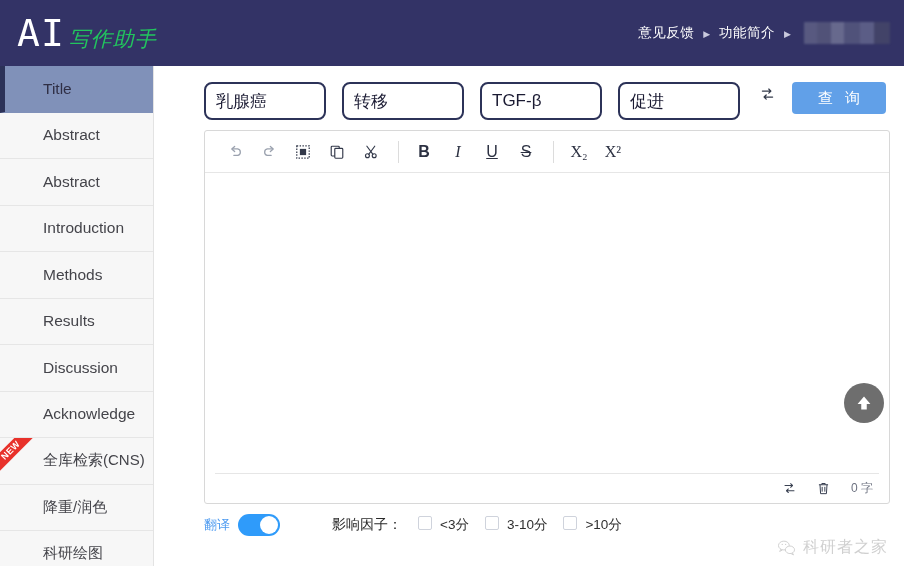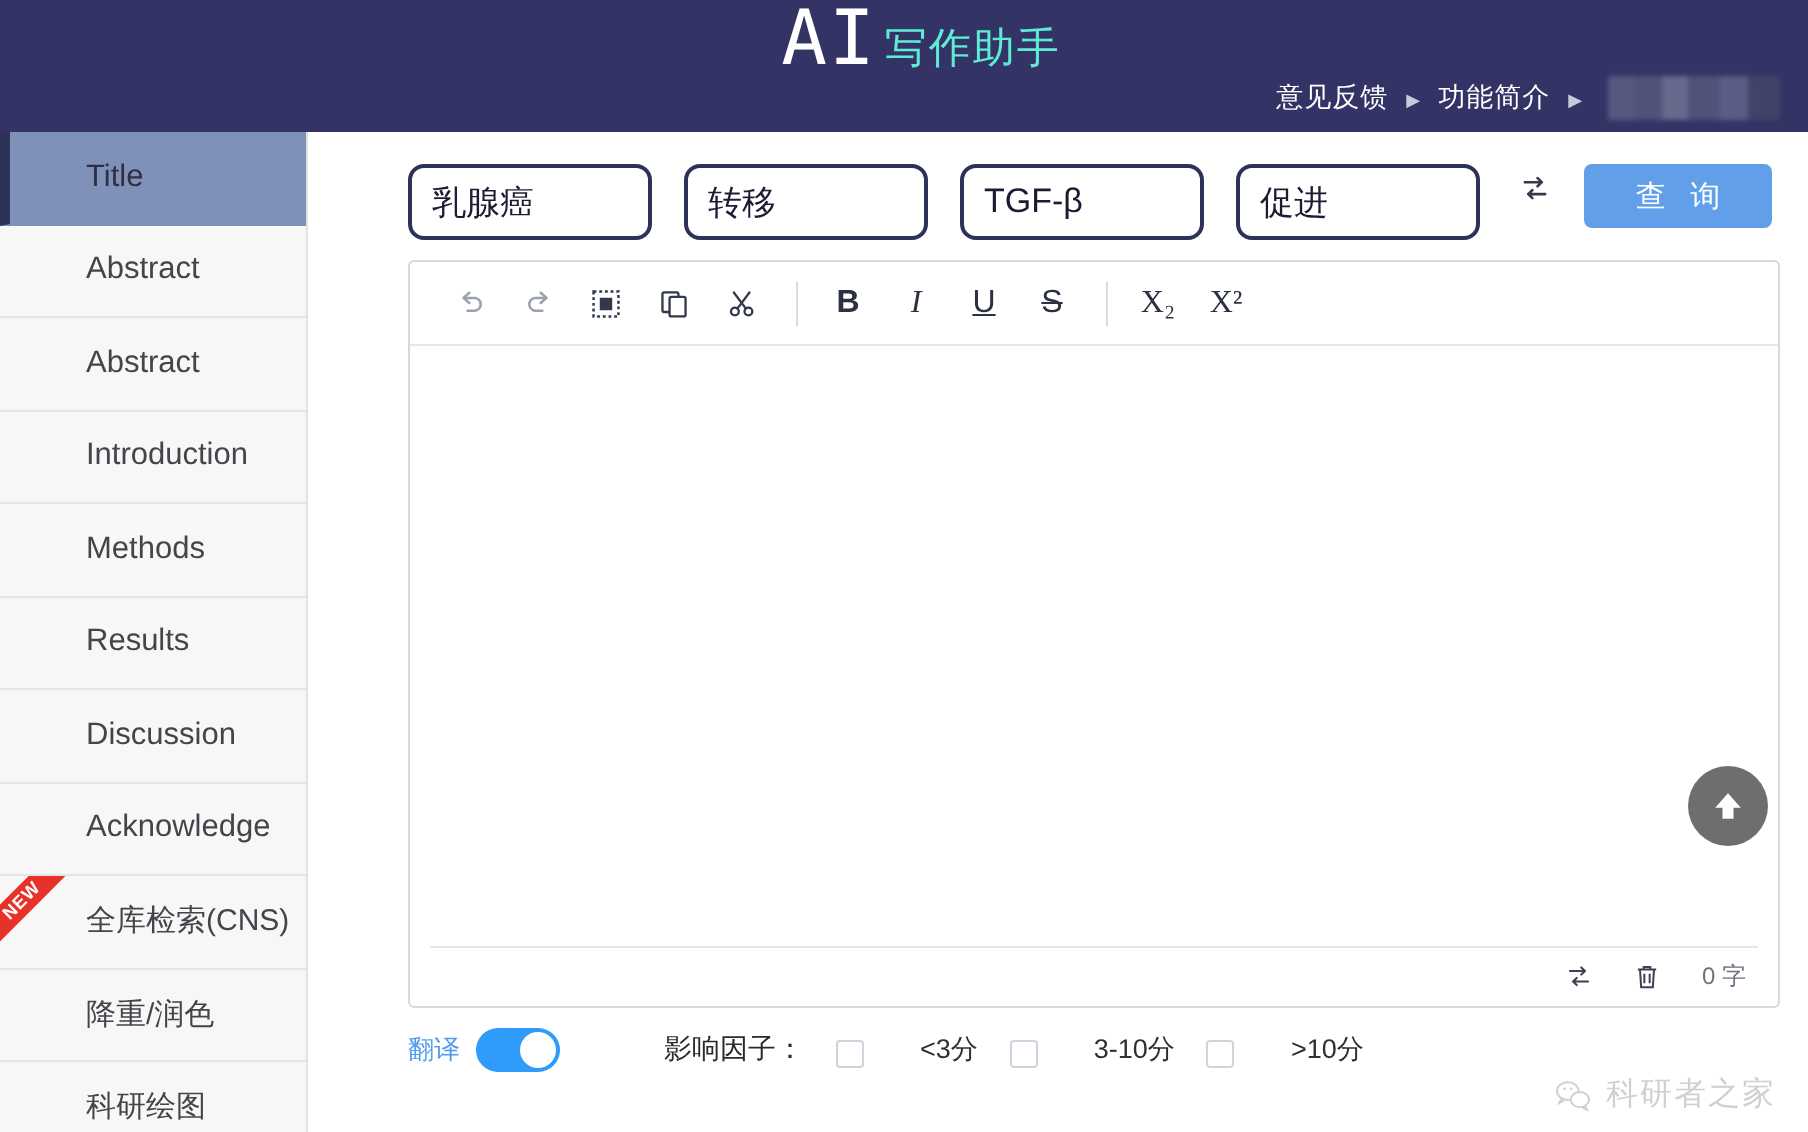--- a/index.html
+++ b/index.html
@@ -11,37 +11,38 @@
     font-family: "Liberation Sans", "DejaVu Sans", sans-serif;
   }
 
   #app { position: relative; width: 904px; height: 566px; overflow: hidden; }
 
   
   .header {
     position: absolute; top: 0; left: 0;
     width: 904px; height: 66px;
     background: #333366;
-    display: flex; align-items: center; flex-direction: column;
+    display: flex; align-items: center;
   }
   .brand { display: flex; align-items: flex-end; margin-left: 17px; }
   .brand-ai {
     color: #ffffff;
     font-size: 38px;
     line-height: 38px;
     font-weight: 400;
     letter-spacing: 1px;
     font-family: "DejaVu Sans Mono", "Liberation Mono", monospace;
   }
   .brand-cn {
-    color: #5eead4;
+    color: #22c55e;
     font-size: 21px;
     line-height: 26px;
     margin-left: 4px;
     letter-spacing: 1px;
+    font-style: italic;
   }
   .header-nav {
     margin-left: auto;
     display: flex; align-items: center;
     margin-right: 14px;
   }
   .nav-link {
     color: #ffffff;
     font-size: 13.5px;
     letter-spacing: 0.5px;
@@ -262,24 +263,23 @@
     width: 18px; height: 18px;
     border-radius: 50%;
     background: #ffffff;
   }
   .if-label {
     margin-left: 52px;
     font-size: 14px;
     color: #2a2a2a;
   }
   .cb-wrap {
-    display: flex; align-items: flex-end;
+    display: flex; align-items: flex-start;
     margin-left: 16px;
     cursor: pointer;
-    gap: 20px;
   }
   .cb {
     width: 14px; height: 14px;
     border: 1px solid #cfd3dc;
     border-radius: 2px;
     background: #ffffff;
     margin-right: 8px;
   }
   .cb-text { font-size: 13.5px; color: #2f2f2f; }
 

